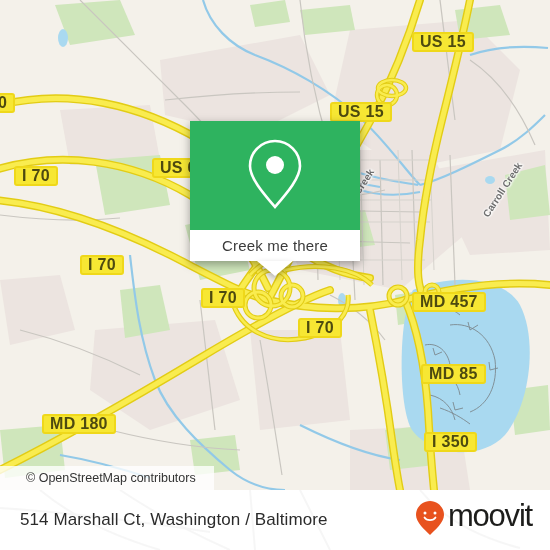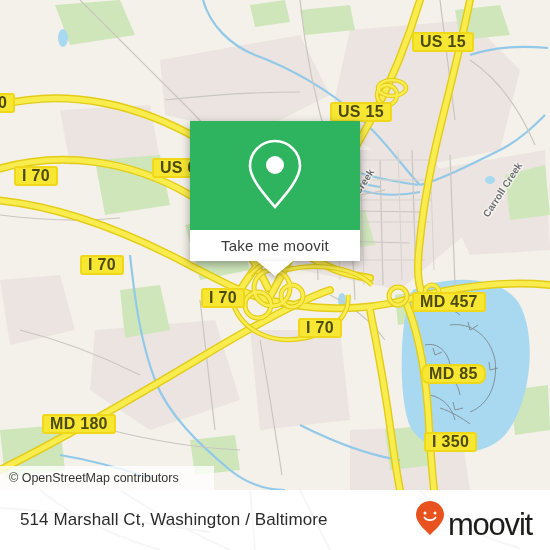--- a/index.html
+++ b/index.html
@@ -35,32 +35,32 @@
              justify-content:center;}
   #card-foot .lbl{font-size:15px;color:#3b3b3b;letter-spacing:.2px;}
   #pointer{position:absolute;left:50%;top:140px;width:0;height:0;margin-left:-18px;
            border-left:18px solid transparent;border-right:18px solid transparent;
            border-top:15px solid #fff;
            filter:drop-shadow(0 3px 3px rgba(0,0,0,.28));}
 
   
   #attrib{position:absolute;left:0;top:466px;height:24px;width:214px;
           background:rgba(255,255,255,.78);display:flex;align-items:center;
-          padding-left:9px;box-sizing:border-box;}
+          padding-left:26px;box-sizing:border-box;}
   #attrib span{font-size:12.5px;color:#333;}
 
   
   #footer{position:absolute;left:0;top:490px;width:550px;height:60px;
           background:#fff;display:flex;align-items:center;
           justify-content:space-between;padding:0 18px 0 20px;
           box-sizing:border-box;overflow:hidden;gap:27px;}
   #footer-watermark{position:absolute;left:0;top:0;width:550px;height:60px;
                     opacity:.045;pointer-events:none;}
   #addr{font-size:17px;color:#2b2b2b;letter-spacing:.1px;position:relative;}
-  #logo{display:flex;align-items:flex-end;gap:3px;position:relative;}
+  #logo{display:flex;align-items:flex-start;gap:3px;position:relative;}
   #logo .word{font-size:31px;color:#1d1d1b;letter-spacing:-1.2px;
               font-weight:400;line-height:31px;}
 </style>
 </head>
 <body>
 
 <div id="app">
 
   <div id="map">
     <svg width="550" height="490" viewBox="0 0 550 490">
@@ -248,41 +248,41 @@
 
     <div class="shield" style="left:-10px;top:93px;">0</div>
     <div class="shield" style="left:152px;top:158px;">US 60</div>
     <div class="shield" style="left:14px;top:166px;">I 70</div>
     <div class="shield" style="left:330px;top:102px;">US 15</div>
     <div class="shield" style="left:412px;top:32px;">US 15</div>
     <div class="shield" style="left:80px;top:255px;">I 70</div>
     <div class="shield" style="left:201px;top:288px;">I 70</div>
     <div class="shield" style="left:298px;top:318px;">I 70</div>
     <div class="shield" style="left:412px;top:292px;">MD 457</div>
-    <div class="shield" style="left:421px;top:364px;border-radius:8px;">MD 85</div>
+    <div class="shield" style="left:421px;top:364px;">MD 85</div>
     <div class="shield" style="left:424px;top:432px;">I 350</div>
     <div class="shield" style="left:42px;top:414px;">MD 180</div>
 
     <div id="attrib">
       <span>© OpenStreetMap contributors</span>
     </div>
   </div>
 
   <div id="card">
     <div id="card-head">
       <span>
         <svg width="60" height="74" viewBox="0 0 60 74" aria-hidden="true">
           <path d="M30 4 C16.2 4 5 15.2 5 29 C5 41 18 56 30 70
                    C42 56 55 41 55 29 C55 15.2 43.8 4 30 4 Z" fill="none" stroke="#ffffff" stroke-width="2.6"></path>
           <circle cx="30" cy="28" r="9" fill="#ffffff"></circle>
         </svg>
       </span>
     </div>
     <div id="card-foot">
-      <span class="lbl">Take me moovit</span>
+      <span class="lbl">Creek me there</span>
     </div>
     <div id="pointer"></div>
   </div>
 
   <div id="footer">
     <svg id="footer-watermark" viewBox="0 0 550 60">
       <g stroke="#444" stroke-width="2" fill="none">
         <path d="M40,0 C70,25 110,45 160,60"></path>
         <path d="M120,0 C150,20 185,40 230,60"></path>
         <path d="M0,18 C60,22 130,30 210,42"></path>

